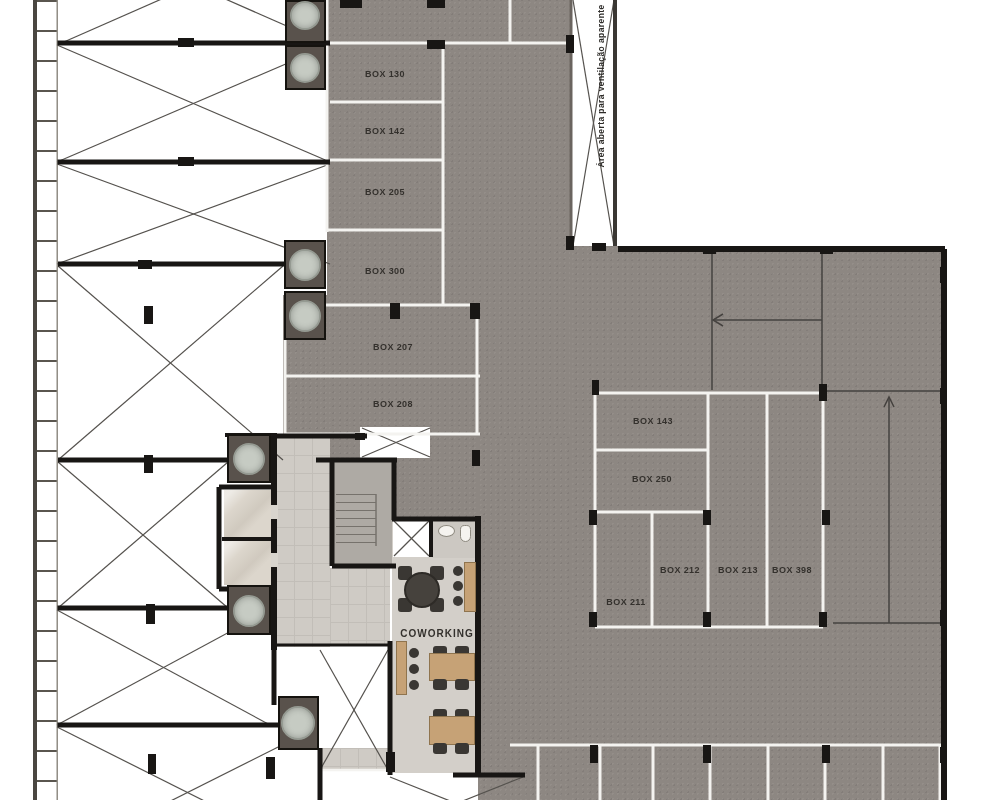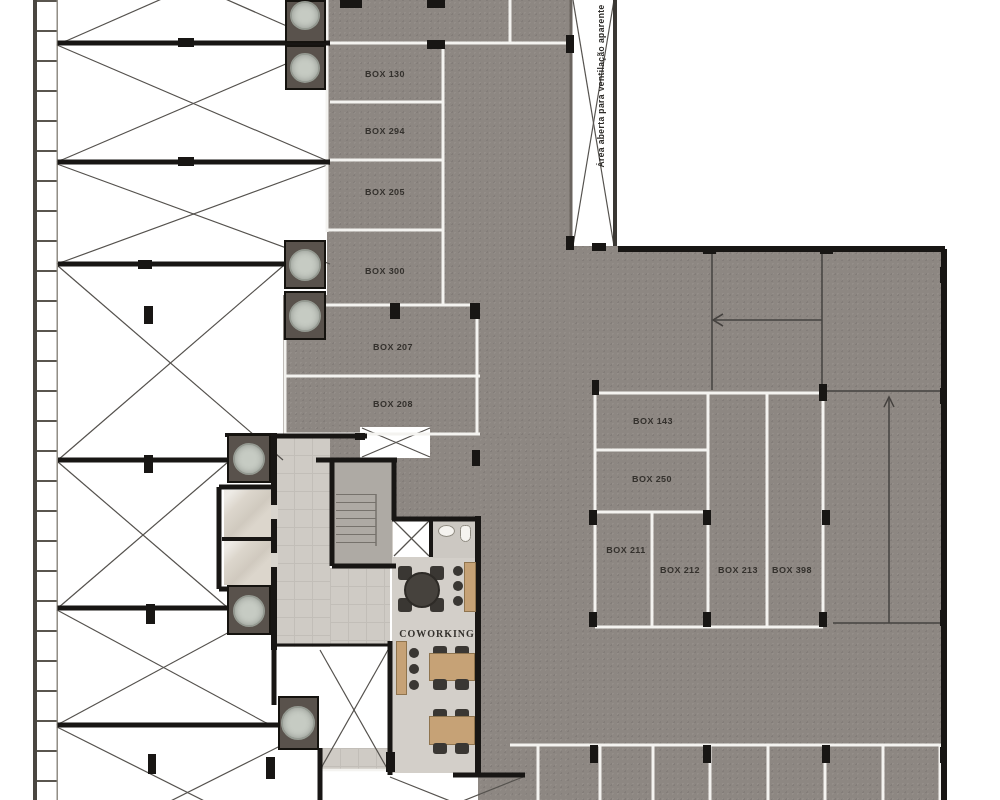--- a/index.html
+++ b/index.html
@@ -29,21 +29,21 @@
   .wood{position:absolute;background:#c6a276;border:1px solid #8f744e;box-sizing:border-box;}
   .chair{position:absolute;background:#3a3733;border-radius:3px;}
   .stool{position:absolute;background:#3a3733;border-radius:50%;}
   .tbl-round{position:absolute;background:#46423d;border-radius:50%;border:2px solid #2e2b27;box-sizing:border-box;}
   .fixture{position:absolute;background:#f5f3ef;border:1px solid #8d897f;box-sizing:border-box;}
   .ladder-bar{position:absolute;background:#4a4641;}
   .ladder-rungs{position:absolute;background-image:repeating-linear-gradient(to bottom,#5a564f 0 2px,transparent 2px 30px);
                 border-right:1px solid #9b968e;}
   .lbl{position:absolute;transform:translate(-50%,-50%);font-size:9px;font-weight:bold;
        color:#34312d;letter-spacing:.4px;white-space:nowrap;}
-  .lbl-big{font-size:10px;letter-spacing:1px;font-family:Liberation Serif, serif;}
+  .lbl-big{font-size:10px;letter-spacing:1px;}
   .lbl-rot{position:absolute;transform:translate(-50%,-50%) rotate(-90deg);font-size:8.5px;
            font-weight:bold;color:#2d2b28;letter-spacing:.4px;white-space:nowrap;}
   svg.overlay{position:absolute;left:0;top:0;pointer-events:none;}
 </style>
 </head>
 <body>
 
 <div class="plan">
 
   <div class="g" style="left:327px;top:0;width:243px;height:437px"></div>
@@ -260,27 +260,27 @@
   <div class="wood" style="left:429px;top:653px;width:46px;height:28px"></div>
   <div class="chair" style="left:433px;top:679px;width:14px;height:11px"></div>
   <div class="chair" style="left:455px;top:679px;width:14px;height:11px"></div>
   <div class="chair" style="left:433px;top:709px;width:14px;height:11px"></div>
   <div class="chair" style="left:455px;top:709px;width:14px;height:11px"></div>
   <div class="wood" style="left:429px;top:716px;width:46px;height:29px"></div>
   <div class="chair" style="left:433px;top:743px;width:14px;height:11px"></div>
   <div class="chair" style="left:455px;top:743px;width:14px;height:11px"></div>
 
   <div class="lbl" style="left:385px;top:74px">BOX 130</div>
-  <div class="lbl" style="left:385px;top:131px">BOX 294</div>
+  <div class="lbl" style="left:385px;top:131px">BOX 142</div>
   <div class="lbl" style="left:385px;top:192px">BOX 205</div>
   <div class="lbl" style="left:385px;top:271px">BOX 300</div>
   <div class="lbl" style="left:393px;top:347px">BOX 207</div>
   <div class="lbl" style="left:393px;top:404px">BOX 208</div>
   <div class="lbl" style="left:653px;top:421px">BOX 143</div>
   <div class="lbl" style="left:652px;top:479px">BOX 250</div>
-  <div class="lbl" style="left:626px;top:550px">BOX 211</div>
+  <div class="lbl" style="left:626px;top:602px">BOX 211</div>
   <div class="lbl" style="left:680px;top:570px">BOX 212</div>
   <div class="lbl" style="left:738px;top:570px">BOX 213</div>
   <div class="lbl" style="left:792px;top:570px">BOX 398</div>
   <div class="lbl lbl-big" style="left:437px;top:633px">COWORKING</div>
   <div class="lbl-rot" style="left:601px;top:86px">Área aberta para ventilação aparente</div>
 
 </div>
 
 </body></html>

